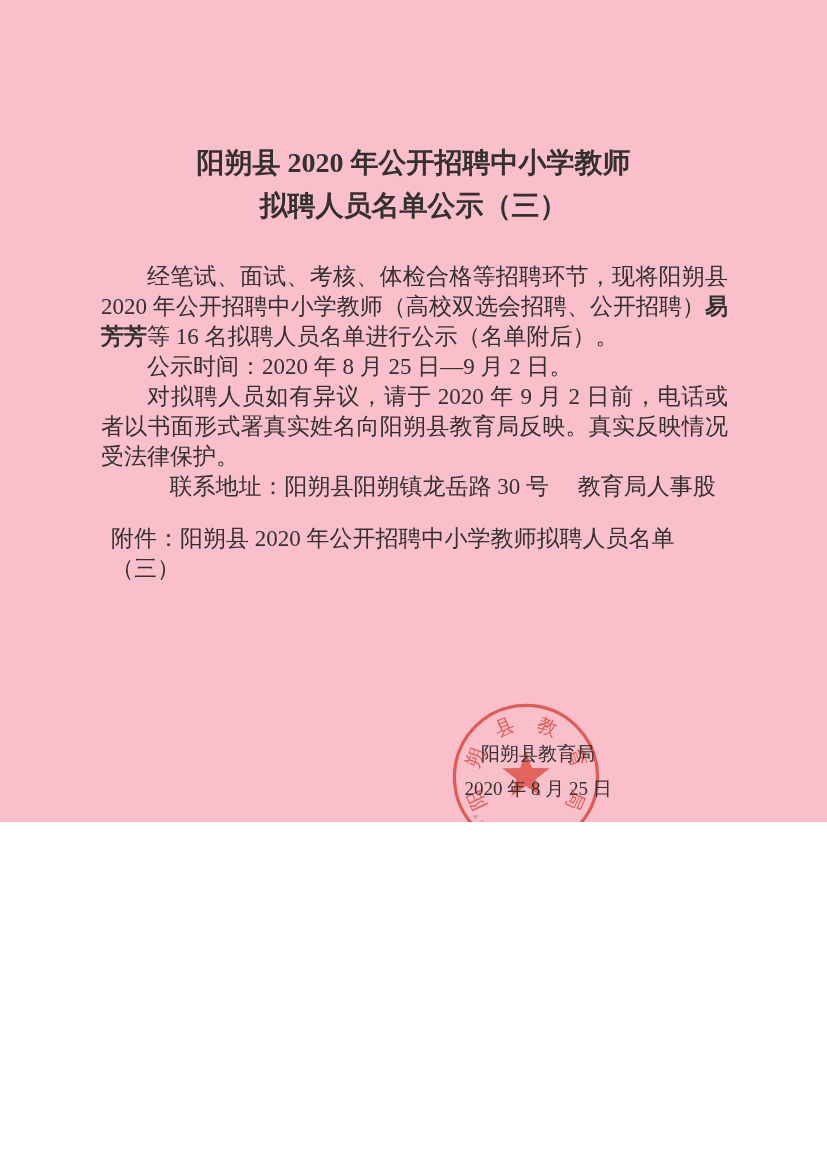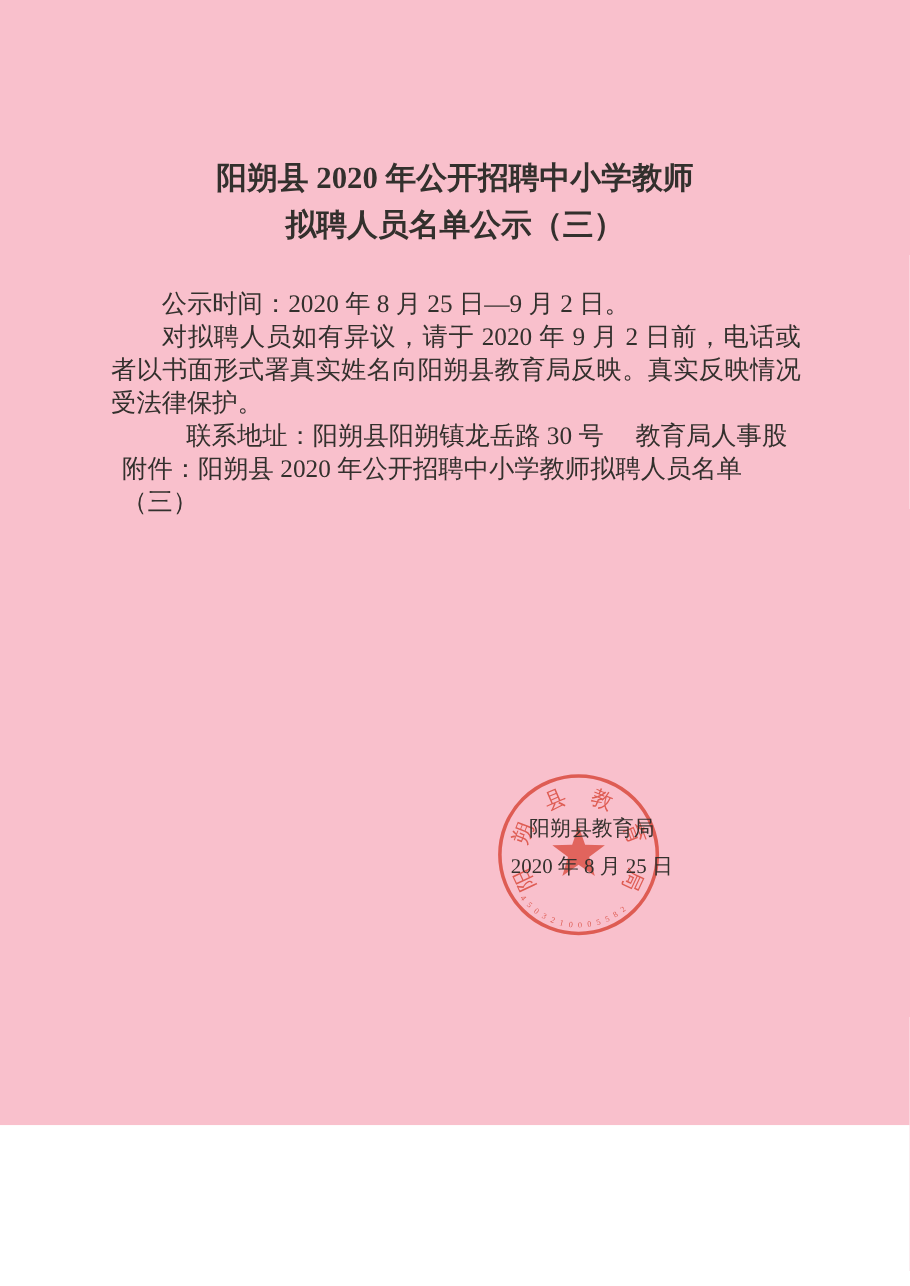--- a/index.html
+++ b/index.html
@@ -3,40 +3,40 @@
 <meta charset="utf-8">
 <style>
   :root{
     --bg:#f9c0cc;
     --ink:#33302d;
     --seal:#db4f43;
   }
   html,body{margin:0;padding:0;}
   .page{
     position:relative;
-    width:827px;height:1023px;
+    width:827px;height:822px;
     background:var(--bg);
     font-family:"Liberation Serif","DejaVu Serif",serif;
     color:var(--ink);
     overflow:hidden;
   }
   .title-block{
     position:absolute;top:148px;left:0;width:100%;
     text-align:center;font-weight:bold;
     font-size:28px;line-height:30px;
   }
   .title-line2{margin-top:13px;}
   .body-text{
     position:absolute;top:262px;left:101px;width:627px;
     font-size:23px;line-height:30px;
     text-align:justify;
   }
   .body-text p{margin:0;text-indent:2em;}
   .body-text p.contact-line{text-indent:0;padding-left:56px;text-align:center;}
-  .body-text p.attachment-line{text-indent:0;padding-left:10px;text-align:left;}
+  .body-text p.attachment-line{text-indent:0;padding-left:10px;margin-top:22px;text-align:left;}
   .bold-name{font-weight:bold;}
   .signature-block{
     position:absolute;top:736px;left:432px;width:212px;
     text-align:center;font-size:19px;line-height:35px;
     z-index:2;
   }
   .seal-wrap{
     position:absolute;left:447px;top:698px;width:158px;height:158px;
     z-index:1;opacity:.88;
   }
@@ -49,20 +49,21 @@
 <body>
 
 <div class="page">
 
   <div class="title-block">
     <div class="title-line1">阳朔县 2020 年公开招聘中小学教师</div>
     <div class="title-line2">拟聘人员名单公示（三）</div>
   </div>
 
   <div class="body-text">
+    <p><span>经笔试、面试、考核、体检合格等招聘环节，现将阳朔县 2020 年公开招聘中小学教师（高校双选会招聘、公开招聘）</span><span class="bold-name">易芳芳</span><span>等 16 名拟聘人员名单进行公示（名单附后）。</span></p>
     <p>公示时间：2020 年 8 月 25 日—9 月 2 日。</p>
     <p>对拟聘人员如有异议，请于 2020 年 9 月 2 日前，电话或者以书面形式署真实姓名向阳朔县教育局反映。真实反映情况受法律保护。</p>
     <p class="contact-line">联系地址：阳朔县阳朔镇龙岳路 30 号　 教育局人事股</p>
     <p class="attachment-line">附件：阳朔县 2020 年公开招聘中小学教师拟聘人员名单（三）</p>
   </div>
 
   <div class="signature-block">
     <div>阳朔县教育局</div>
     <div>2020 年 8 月 25 日</div>
   </div>

